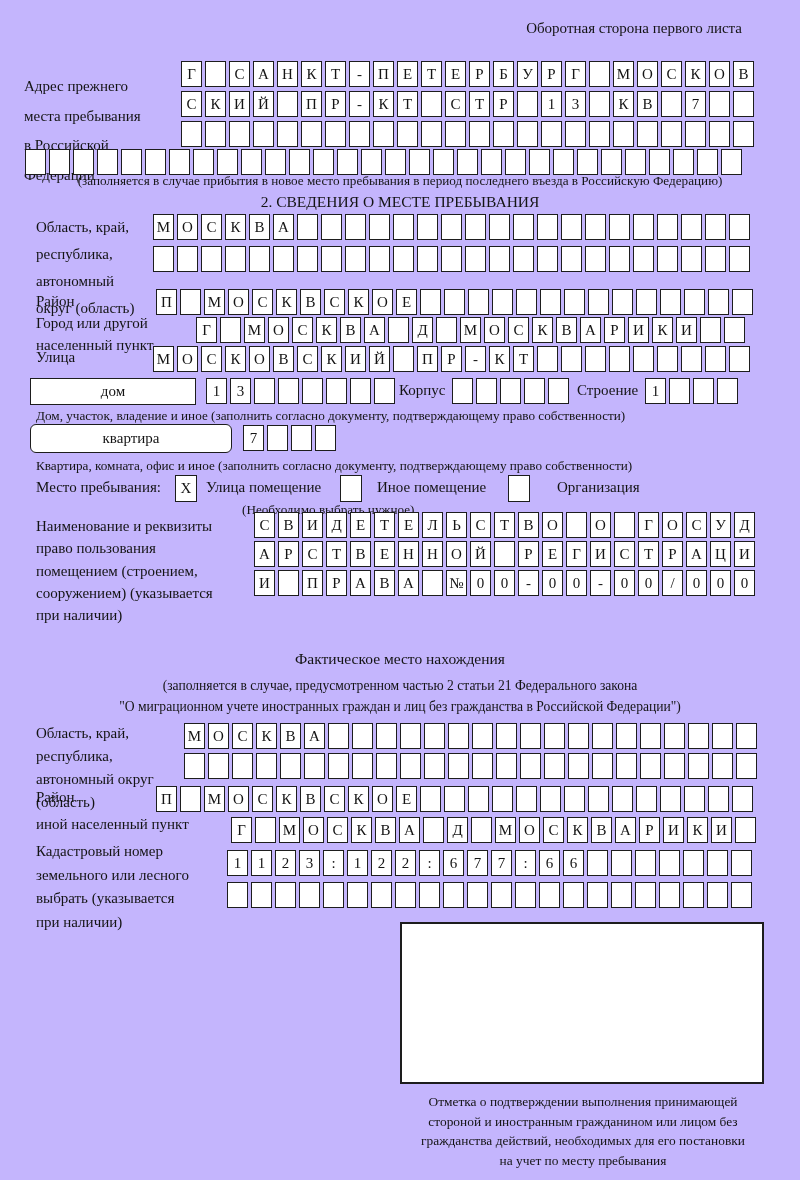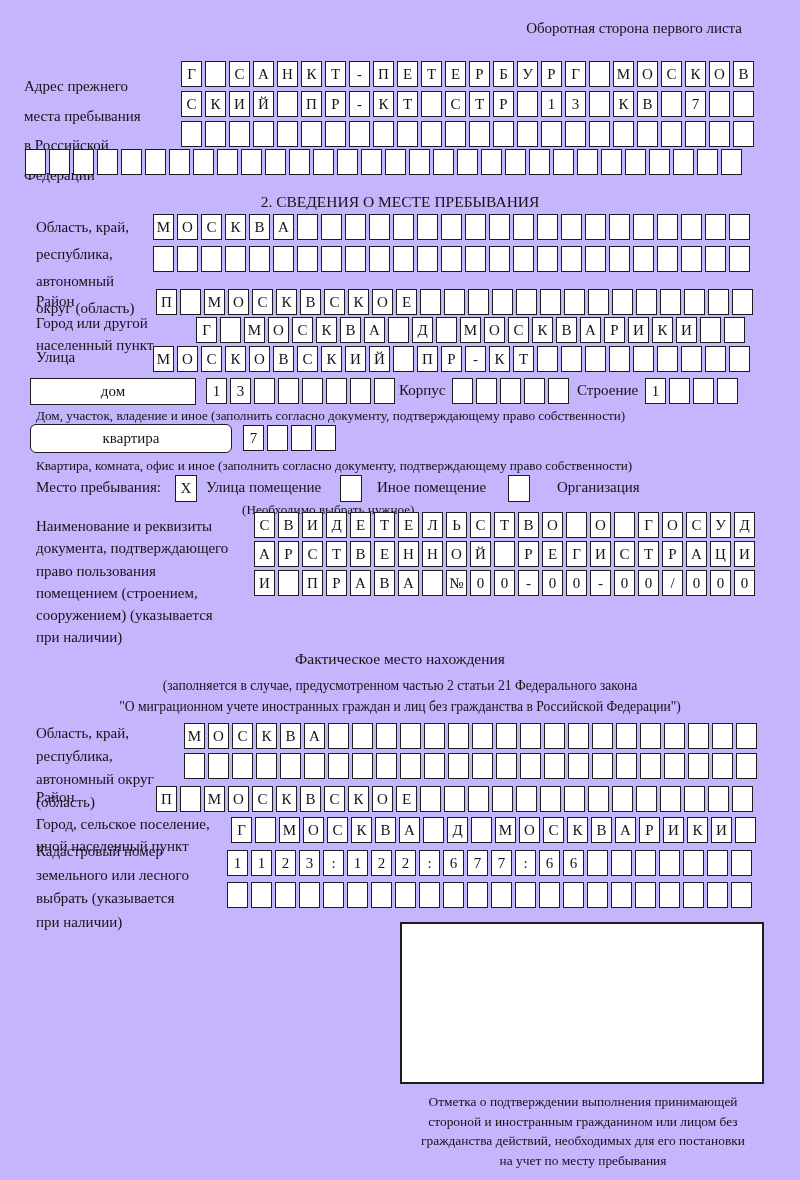--- a/index.html
+++ b/index.html
@@ -135,20 +135,21 @@
       <span class="cell"></span>
       <span class="cell"></span>
       <span class="cell"></span>
       <span class="cell"></span>
       <span class="cell"></span>
       <span class="cell"></span>
       <span class="cell"></span>
       <span class="cell"></span>
       <span class="cell"></span>
     </div>
+  <div class="abs note center" style="top:173px;">(заполняется в случае прибытия в новое место пребывания в период последнего въезда в Российскую Федерацию)</div>
 
   <div class="abs label center bold" style="top:193px;font-size:15.5px;">2. СВЕДЕНИЯ О МЕСТЕ ПРЕБЫВАНИЯ</div>
 
   <div class="abs label" style="left:36px;top:214px;line-height:27px;">
     <div>Область, край,</div>
     <div>республика,</div>
     <div>автономный</div>
     <div>округ (область)</div>
   </div>
   <div class="cellrow" style="left:153px;top:214px;">
@@ -341,21 +342,20 @@
     </div>
   <div class="abs label" style="left:377px;top:479px;">Иное помещение</div>
   <div class="cellrow" style="left:508px;top:475px;">
       <span class="cell" style="width: 22px; height: 27px;"></span>
     </div>
   <div class="abs label" style="left:557px;top:479px;">Организация</div>
   <div class="abs note" style="left:242px;top:502px;">(Необходимо выбрать нужное)</div>
 
   <div class="abs label" style="left:36px;top:515px;line-height:22.3px;">
     <div>Наименование и реквизиты</div>
-    <div>документа, подтверждающего</div>
     <div>право пользования</div>
     <div>помещением (строением,</div>
     <div>сооружением) (указывается</div>
     <div>при наличии)</div>
   </div>
   <div class="cellrow" style="left:254px;top:512px;">
       <span class="cell">С</span>
       <span class="cell">В</span>
       <span class="cell">И</span>
       <span class="cell">Д</span>
@@ -510,21 +510,20 @@
       <span class="cell"></span>
       <span class="cell"></span>
       <span class="cell"></span>
       <span class="cell"></span>
       <span class="cell"></span>
       <span class="cell"></span>
       <span class="cell"></span>
     </div>
 
   <div class="abs label" style="left:36px;top:813px;line-height:22px;">
-    <div>Город, сельское поселение,</div>
     <div>иной населенный пункт</div>
   </div>
   <div class="cellrow" style="left:231px;top:817px;">
       <span class="cell">Г</span>
       <span class="cell"></span>
       <span class="cell">М</span>
       <span class="cell">О</span>
       <span class="cell">С</span>
       <span class="cell">К</span>
       <span class="cell">В</span>

